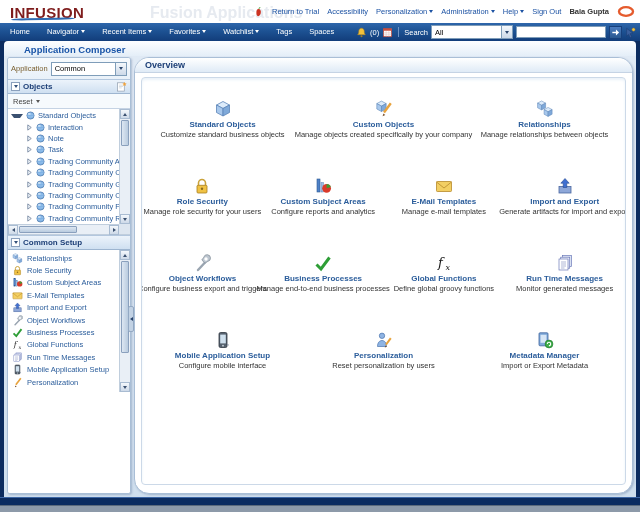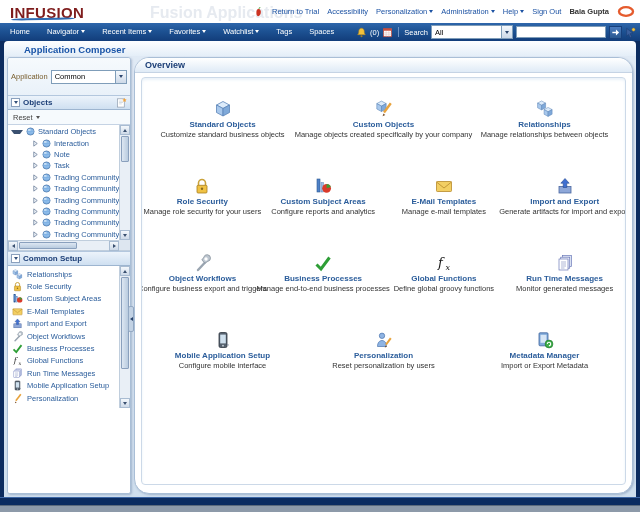--- a/index.html
+++ b/index.html
@@ -43,37 +43,37 @@
   
   .content{position:absolute;top:56px;left:4px;right:4px;bottom:15px;
            background:linear-gradient(#e0eaf5,#cfdfee);}
   .sidebar{position:absolute;left:3px;top:1px;width:122px;bottom:3px;background:#fff;
            border:1px solid #a9bed6;border-radius:3px;display:flex;flex-direction:column;overflow:hidden;
            box-shadow:1px 1px 2px rgba(30,60,110,.25);}
   .main{position:absolute;left:130px;top:1px;right:3px;bottom:3px;background:#fff;
         border:1px solid #a9bed6;border-radius:15px;overflow:hidden;
         box-shadow:1px 1px 2px rgba(30,60,110,.25);}
   
-  .approw{height:21px;display:flex;align-items:center;gap:3px;padding:8px 3px;
+  .approw{height:21px;display:flex;align-items:center;gap:3px;padding:0 3px;
           background:linear-gradient(#f6fafd,#e9f1f9);}
   .applabel{font-size:7.5px;color:#7a6030;}
   .phdr{height:13px;background:linear-gradient(#ecf3fb,#cfe0f1);border-top:1px solid #b3c7de;
         border-bottom:1px solid #9db5d0;display:flex;align-items:center;gap:3px;padding:0 3px;
         font-size:8px;font-weight:bold;color:#1d3f77;}
   .cbox{width:9px;height:9px;background:#fff;border:1px solid #8aa0bd;display:flex;align-items:center;
         justify-content:center;box-sizing:border-box;color:#33507a;}
   .spacer{flex:1;}
   .viewbar{height:14px;background:#f6fafd;border-bottom:1px solid #c5d3e4;display:flex;align-items:center;
            padding:0 5px;gap:3px;font-size:7.5px;color:#444;}
   .treewrap{height:125px;position:relative;background:#fff;border-bottom:1px solid #c0cedd;}
   .tree{position:absolute;left:0;top:1px;right:11px;bottom:10px;overflow:hidden;}
   .trow{height:11.4px;display:flex;align-items:center;gap:3px;white-space:nowrap;font-size:7.5px;
         color:#2b5d9b;cursor:pointer;}
   .trow.root{padding-left:3px;}
-  .trow.child{padding-left:24px;}
+  .trow.child{padding-left:18px;}
   .tw{width:7px;height:7px;flex:0 0 7px;}
   .tnode{width:9px;height:9px;flex:0 0 9px;}
   .vscroll{position:absolute;right:0;top:0;width:11px;bottom:10px;background:#e9eff6;
            border-left:1px solid #c0cedd;box-sizing:border-box;}
   .hscroll{position:absolute;left:0;bottom:0;height:10px;right:11px;background:#e9eff6;
            border-top:1px solid #c0cedd;box-sizing:border-box;}
   .corner{position:absolute;right:0;bottom:0;width:11px;height:10px;background:#dde6f0;}
   .sbtn{width:10px;height:10px;background:linear-gradient(#f4f8fc,#cdd9e8);border:1px solid #a9bcd2;
         display:flex;align-items:center;justify-content:center;color:#3a5070;box-sizing:border-box;cursor:pointer;}
   .sbtn.abs-b{position:absolute;bottom:0;left:0;}

